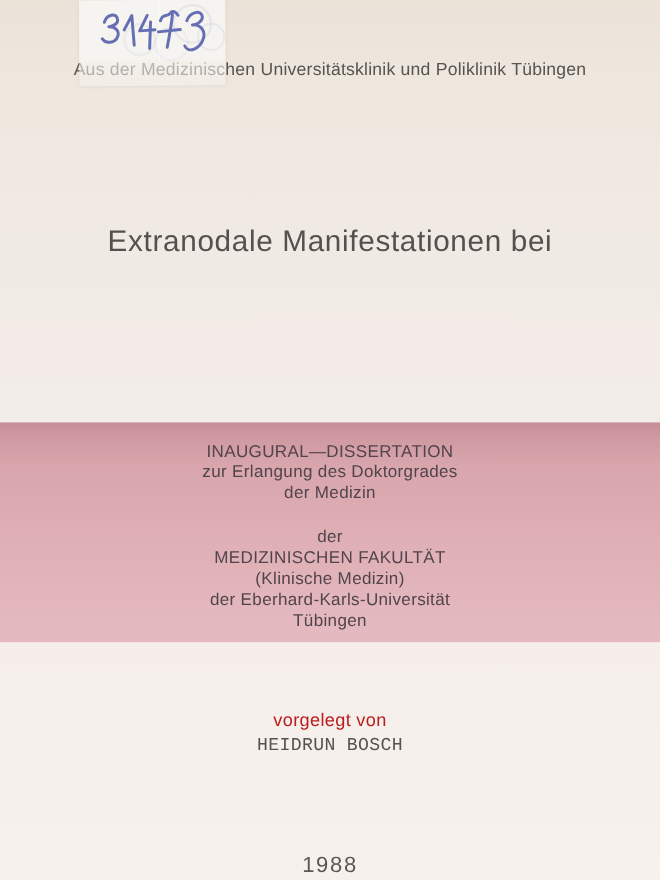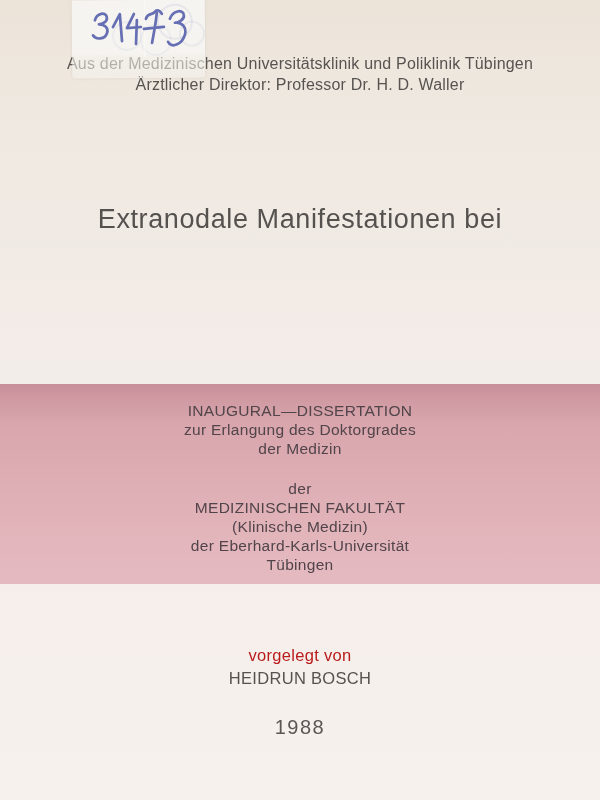--- a/index.html
+++ b/index.html
@@ -27,22 +27,22 @@
     position:absolute;left:0;top:584px;width:600px;height:216px;
     background:linear-gradient(180deg,#f5eeea 0%,#f6f0ec 50%,#f7f1ed 100%);
   }
   
   .txt{position:absolute;left:0;right:0;text-align:center;}
   .header-block{top:54px;font-size:16px;line-height:20.5px;letter-spacing:0.2px;color:#575350;}
   .title-block{top:204px;font-size:27px;line-height:31px;letter-spacing:0.6px;color:#55514f;}
   .diss-block{top:401px;font-size:15.5px;line-height:19px;letter-spacing:0.3px;color:#51444a;}
   .fac-block{top:479px;font-size:15.5px;line-height:19px;letter-spacing:0.3px;color:#51444a;}
   .author-line1{top:646px;font-size:16.5px;letter-spacing:0.3px;color:#b91c1c;}
-  .author-lines23{top:668px;font-size:16.5px;line-height:20px;letter-spacing:0.3px;color:#56524f;}
-  .year-block{top:716px;font-size:20px;letter-spacing:1.5px;color:#5b5755;}
+  .author-lines23{top:668px;font-size:16.5px;line-height:20px;letter-spacing:0.3px;color:#56524f;font-family:Liberation Mono, monospace;}
+  .year-block{top:776px;font-size:20px;letter-spacing:1.5px;color:#5b5755;}
   
   .sticker{
     position:absolute;left:72px;top:0;width:133px;height:78px;
     background:linear-gradient(180deg,
       rgba(246,244,240,1) 0%,
       rgba(246,244,240,1) 68%,
       rgba(246,244,240,0.62) 74%,
       rgba(246,244,240,0.48) 100%);
     border-radius:0 0 3px 3px;
     box-shadow:0 0 3px rgba(160,140,125,0.22);
@@ -58,21 +58,20 @@
 <body>
 
 <div class="page">
 
   <div class="section-top"></div>
   <div class="pink-band"></div>
   <div class="section-bottom"></div>
 
   <div class="txt header-block">
     <div>Aus der Medizinischen Universitätsklinik und Poliklinik Tübingen</div>
-    <div>Ärztlicher Direktor: Professor Dr. H. D. Waller</div>
   </div>
 
   <div class="txt title-block">
     <div>Extranodale Manifestationen bei</div>
   </div>
 
   <div class="txt diss-block">
     <div>INAUGURAL—DISSERTATION</div>
     <div>zur Erlangung des Doktorgrades</div>
     <div>der Medizin</div>

